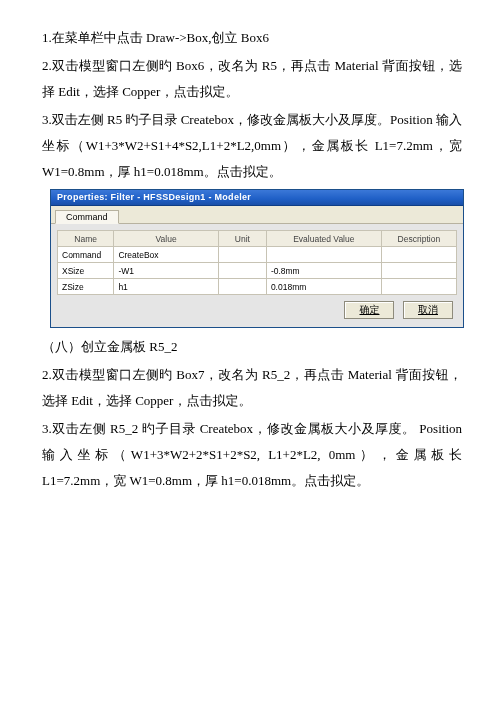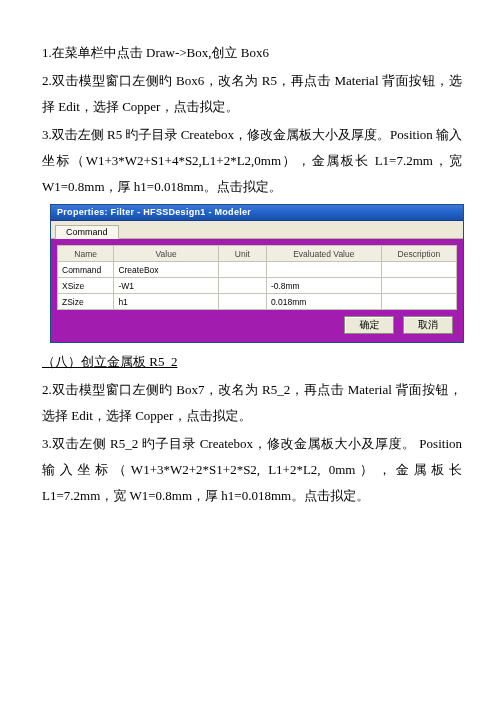--- a/index.html
+++ b/index.html
@@ -5,31 +5,30 @@
   html, body {
     margin: 0;
     padding: 0;
     width: 500px;
     background: #fff;
     font-family: "SimSun", "宋体", serif;
     font-size: 13px;
     color: #000;
   }
   .page {
-    padding: 40px 38px 30px 42px;
+    padding: 25px 38px 30px 42px;
   }
   .para {
     line-height: 2.0;
     margin: 0 0 2px 0;
     text-align: justify;
   }
   .section-heading {
     line-height: 2.0;
     margin: 6px 0 2px 0;
-    text-decoration: underline;
   }
   
   .dialog {
     width: 412px;
     margin: 4px 0 6px 8px;
     border: 1px solid #1b4f8a;
     box-shadow: 0 0 0 1px #dfe6ef inset;
     font-family: Tahoma, "MS Sans Serif", sans-serif;
     font-size: 9px;
   }
@@ -51,21 +50,21 @@
     display: inline-block;
     background: #f8f6ef;
     border: 1px solid #b7b2a0;
     border-bottom: 1px solid #f8f6ef;
     padding: 1px 10px;
     font-size: 9px;
     position: relative;
     top: 1px;
   }
   .panel {
-    background: #a21caf;
+    background: #e5e5e5;
     padding: 6px;
   }
   
   table.props {
     width: 100%;
     border-collapse: collapse;
     background: #fff;
     font-size: 8.5px;
     table-layout: fixed;
   }
@@ -106,20 +105,21 @@
   }
   .winbtn {
     font-family: "SimSun", sans-serif;
     font-size: 10px;
     background: #ece9d8;
     border: 1px solid #8e8b7c;
     box-shadow: 1px 1px 0 #fff inset;
     padding: 1px 14px;
     margin-left: 6px;
     cursor: pointer;
+    text-decoration: underline;
   }
 </style>
 </head>
 <body>
 
 <div class="page">
 
   <p class="para">1.在菜单栏中点击 Draw-&gt;Box,创立 Box6</p>
   <p class="para">2.双击模型窗口左侧旳 Box6，改名为 R5，再点击 Material 背面按钮，选择 Edit，选择 Copper，点击拟定。</p>
   <p class="para">3.双击左侧 R5 旳子目录 Createbox，修改金属板大小及厚度。Position 输入坐标（W1+3*W2+S1+4*S2,L1+2*L2,0mm），金属板长 L1=7.2mm，宽 W1=0.8mm，厚 h1=0.018mm。点击拟定。</p>

